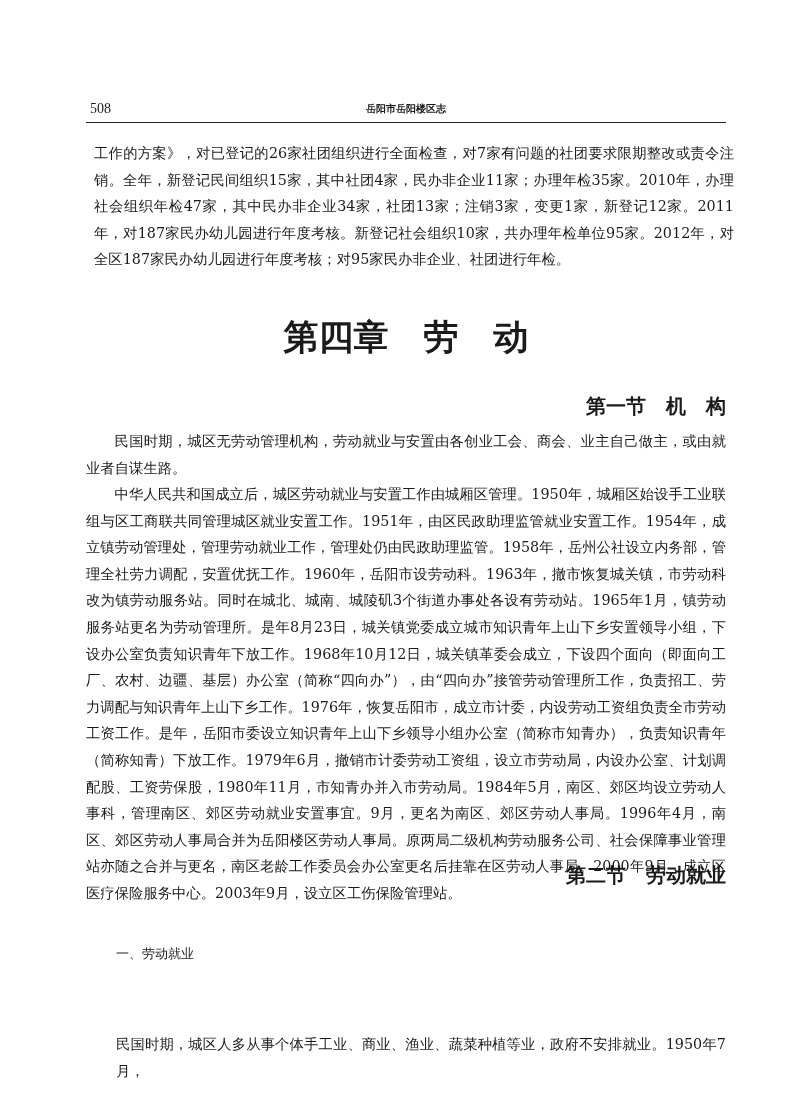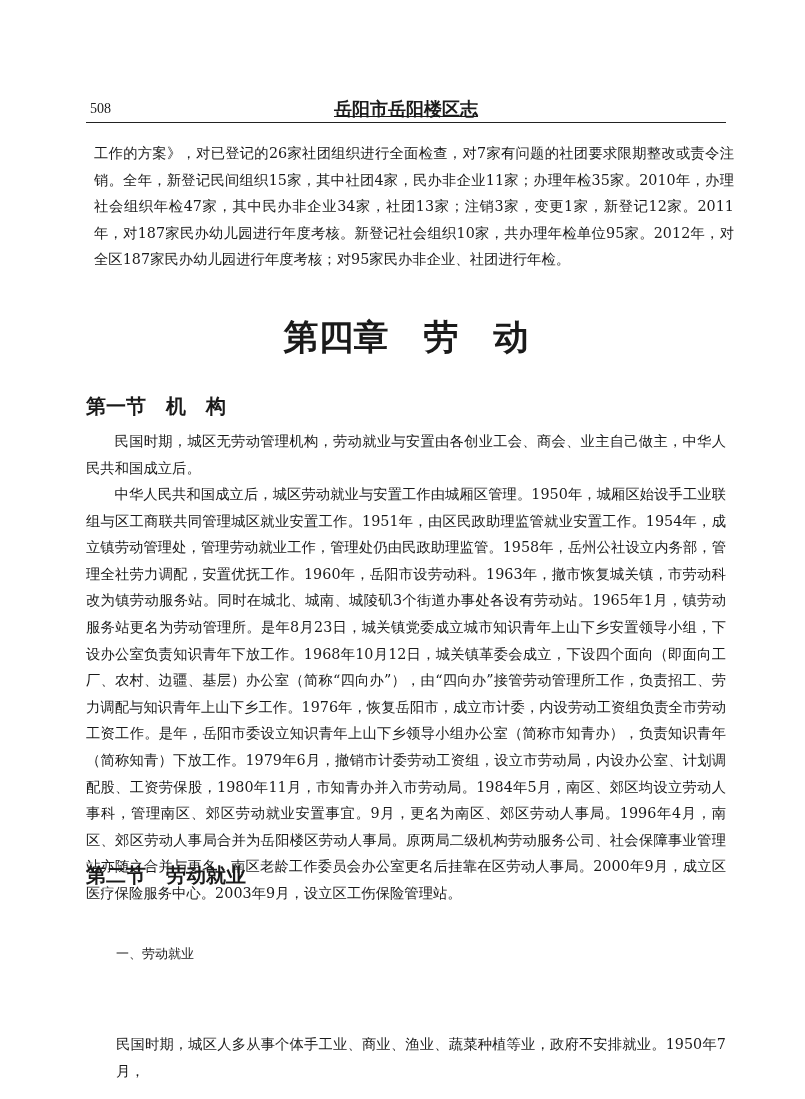--- a/index.html
+++ b/index.html
@@ -38,23 +38,22 @@
       line-height: 18px;
     }
     .book-title {
       position: absolute;
       left: 0;
       width: 640px;
       text-align: center;
       top: 0;
       font-family: "DejaVu Sans", sans-serif;
       font-weight: bold;
-      font-size: 18px;
+      font-size: 10px;
       line-height: 18px;
-      text-decoration: underline;
     }
     .para {
       position: absolute;
       left: 0;
       width: 640px;
       font-size: 14.3px;
       line-height: 26.6px;
       text-align: justify;
       letter-spacing: 0.05px;
       margin: 0;
@@ -69,21 +68,21 @@
       font-family: "DejaVu Sans", sans-serif;
       font-weight: bold;
       font-size: 35px;
       line-height: 40px;
       white-space: pre;
     }
     .section-title {
       position: absolute;
       left: 0;
       width: 640px;
-      text-align: left;
+      text-align: right;
       font-family: "DejaVu Sans", sans-serif;
       font-weight: bold;
       font-size: 20px;
       line-height: 30px;
       white-space: pre;
     }
     .subsection-title {
       position: absolute;
       left: 30px;
       top: 944px;
@@ -101,21 +100,21 @@
     <span class="page-number">508</span>
     <span class="book-title">岳阳市岳阳楼区志</span>
   </div>
 
   <p class="para" style="top:140px;margin-left:8px;">工作的方案》，对已登记的26家社团组织进行全面检查，对7家有问题的社团要求限期整改或责令注销。全年，新登记民间组织15家，其中社团4家，民办非企业11家；办理年检35家。2010年，办理社会组织年检47家，其中民办非企业34家，社团13家；注销3家，变更1家，新登记12家。2011年，对187家民办幼儿园进行年度考核。新登记社会组织10家，共办理年检单位95家。2012年，对全区187家民办幼儿园进行年度考核；对95家民办非企业、社团进行年检。</p>
 
   <div class="chapter-title">第四章　劳　动</div>
 
   <div class="section-title" style="top:391px;">第一节　机　构</div>
 
-  <p class="para indent" style="top:428px;">民国时期，城区无劳动管理机构，劳动就业与安置由各创业工会、商会、业主自己做主，中华人民共和国成立后。</p>
+  <p class="para indent" style="top:428px;">民国时期，城区无劳动管理机构，劳动就业与安置由各创业工会、商会、业主自己做主，或由就业者自谋生路。</p>
 
   <p class="para indent" style="top:481px;">中华人民共和国成立后，城区劳动就业与安置工作由城厢区管理。1950年，城厢区始设手工业联组与区工商联共同管理城区就业安置工作。1951年，由区民政助理监管就业安置工作。1954年，成立镇劳动管理处，管理劳动就业工作，管理处仍由民政助理监管。1958年，岳州公社设立内务部，管理全社劳力调配，安置优抚工作。1960年，岳阳市设劳动科。1963年，撤市恢复城关镇，市劳动科改为镇劳动服务站。同时在城北、城南、城陵矶3个街道办事处各设有劳动站。1965年1月，镇劳动服务站更名为劳动管理所。是年8月23日，城关镇党委成立城市知识青年上山下乡安置领导小组，下设办公室负责知识青年下放工作。1968年10月12日，城关镇革委会成立，下设四个面向（即面向工厂、农村、边疆、基层）办公室（简称“四向办”），由“四向办”接管劳动管理所工作，负责招工、劳力调配与知识青年上山下乡工作。1976年，恢复岳阳市，成立市计委，内设劳动工资组负责全市劳动工资工作。是年，岳阳市委设立知识青年上山下乡领导小组办公室（简称市知青办），负责知识青年（简称知青）下放工作。1979年6月，撤销市计委劳动工资组，设立市劳动局，内设办公室、计划调配股、工资劳保股，1980年11月，市知青办并入市劳动局。1984年5月，南区、郊区均设立劳动人事科，管理南区、郊区劳动就业安置事宜。9月，更名为南区、郊区劳动人事局。1996年4月，南区、郊区劳动人事局合并为岳阳楼区劳动人事局。原两局二级机构劳动服务公司、社会保障事业管理站亦随之合并与更名，南区老龄工作委员会办公室更名后挂靠在区劳动人事局。2000年9月，成立区医疗保险服务中心。2003年9月，设立区工伤保险管理站。</p>
 
   <div class="section-title" style="top:860px;">第二节　劳动就业</div>
 
   <div class="subsection-title">一、劳动就业</div>
 
   <p class="para" style="top:1031px; left:30px; width:610px;">民国时期，城区人多从事个体手工业、商业、渔业、蔬菜种植等业，政府不安排就业。1950年7月，</p>
 
 </div>

